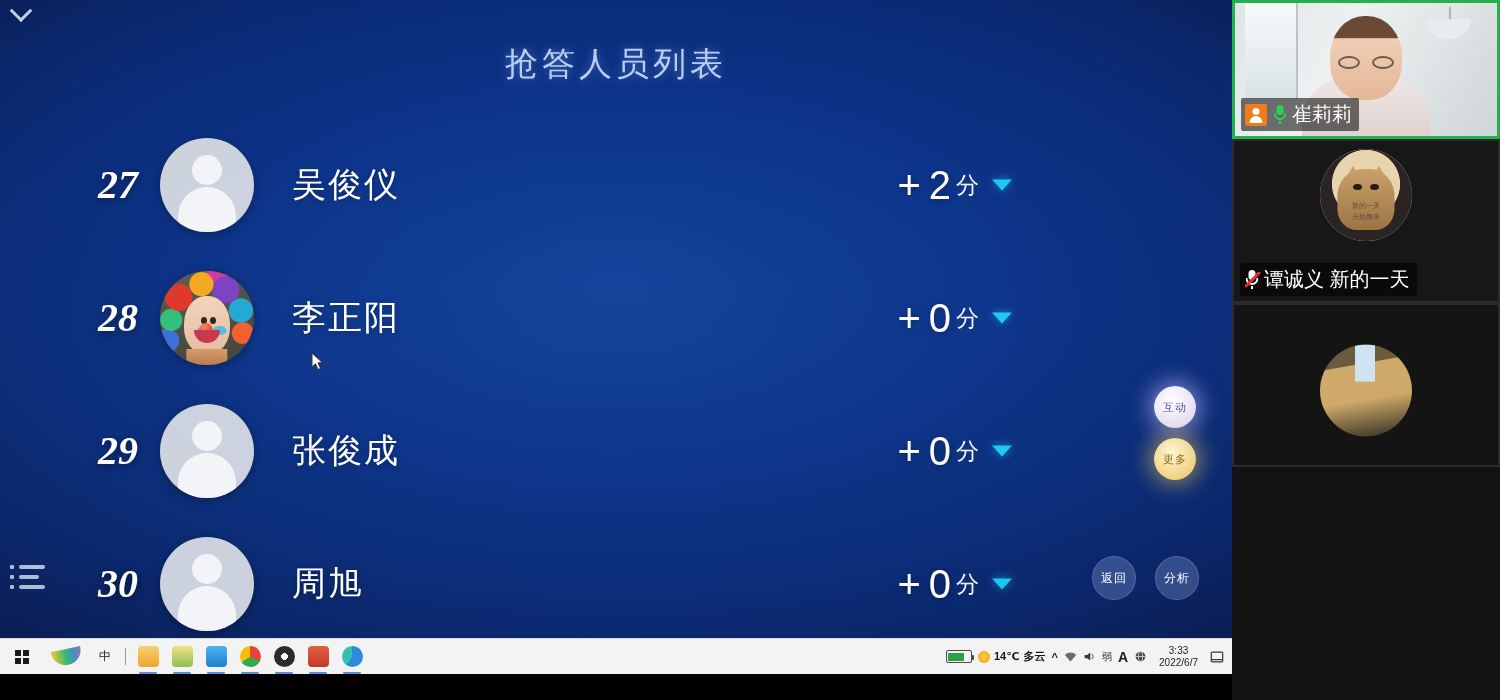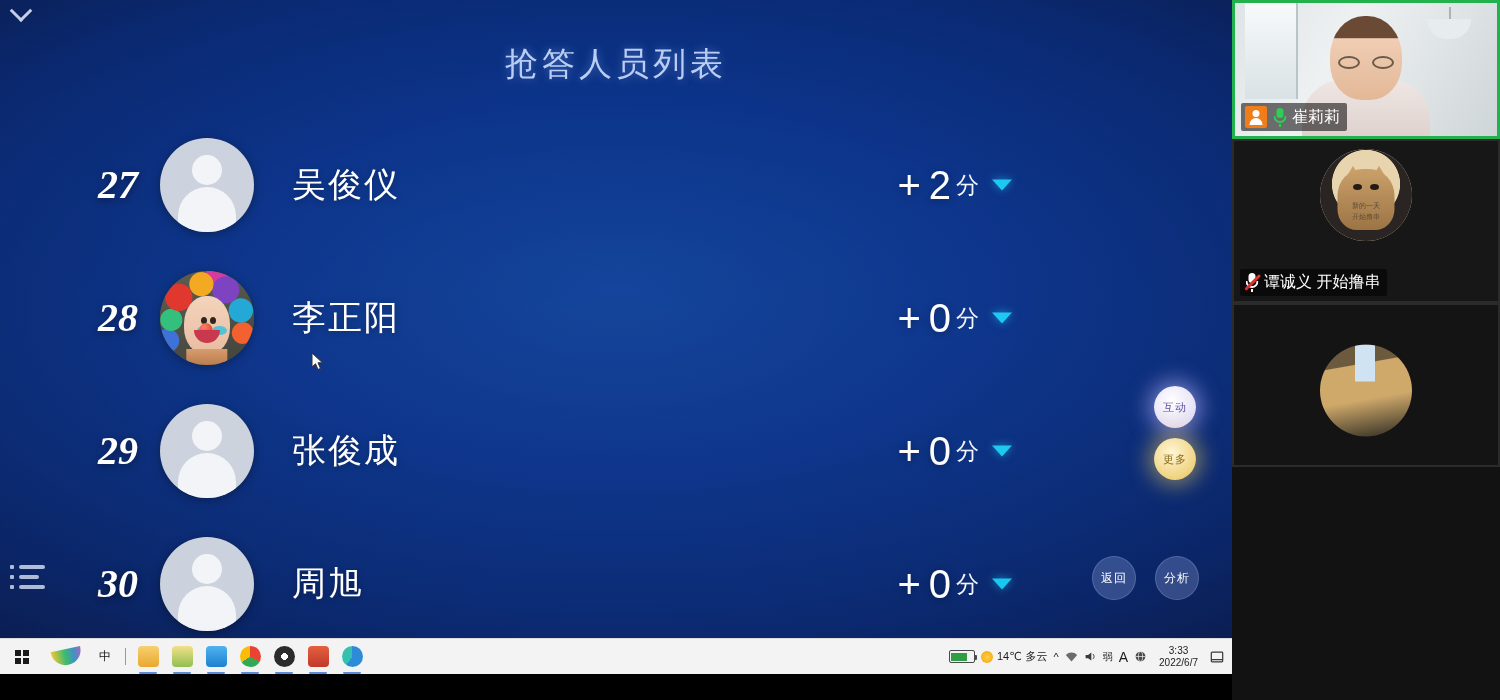--- a/index.html
+++ b/index.html
@@ -157,34 +157,34 @@
   .tb-icon{ width:34px; height:36px; display:flex; align-items:center; justify-content:center; position:relative; }
   .tb-icon .sq{ width:21px; height:21px; border-radius:4px; }
   .tb-icon.active::after{ content:""; position:absolute; bottom:1px; left:8px; width:18px; height:2px; background:#5a8bd6; border-radius:1px;}
 
   #tray{ margin-left:auto; display:flex; align-items:center; gap:6px; padding-right:8px; }
   #battery{ width:26px; height:13px; border:1.4px solid #4a4a4a; border-radius:2px; position:relative; padding:1.5px; }
   #battery::after{content:"";position:absolute;right:-3px;top:4px;width:2px;height:5px;background:#4a4a4a;border-radius:0 1px 1px 0;}
   #battery i{ display:block; height:100%; width:75%; background:#2f9e44; }
   #weather{ display:flex; align-items:center; gap:4px; font-size:11px; }
   #weather .sun{ width:12px;height:12px;border-radius:50%;background:radial-gradient(circle,#ffd24a,#f59f00); }
-  .tray-txt{ font-size:11px; color:#1b1b1b; }
+  .tray-txt{ font-size:11px; color:#1b1b1b;font-weight:bold; }
   .tray-mini{ font-size:10px; color:#1b1b1b; }
   #clock{ text-align:center; line-height:12px; font-size:10px; padding:0 6px; }
 
   
   #sidebar{ position:absolute; left:1232px; top:0; width:268px; height:700px; background:#121212;
             padding:0; overflow:hidden; }
   .tile{ position:relative; width:100%; height:164px; background:#1d1d1d; border:2px solid #2b2b2b;
          overflow:hidden; }
   .tile.active{ border:3px solid #23b14d; height:139px; }
   .tile-video{ position:absolute; inset:0; }
   .tile-label{ position:absolute; left:6px; bottom:5px; display:flex; align-items:center; gap:5px;
                background:rgba(0,0,0,.55); padding:3px 7px 3px 4px; border-radius:2px; }
-  .tile-label .name{ color:#fff; font-size:16px; white-space:nowrap; }
+  .tile-label .name{ color:#fff; font-size:20px; white-space:nowrap; }
   .host-badge{ width:22px; height:22px; background:#f07d1a; border-radius:2px; position:relative; }
   .host-badge::before{content:"";position:absolute;left:50%;top:4px;width:7px;height:7px;border-radius:50%;background:#fff;transform:translateX(-50%);}
   .host-badge::after{content:"";position:absolute;left:50%;top:12px;width:13px;height:7px;border-radius:7px 7px 0 0;background:#fff;transform:translateX(-50%);}
   .mic{ position:relative; width:15px; height:19px; flex:0 0 15px; }
   .mic .cap{ position:absolute; left:50%; top:0; width:7px; height:10px; border-radius:4px; transform:translateX(-50%); background:#fff; }
   .mic .arc{ position:absolute; left:50%; top:8px; width:13px; height:7px; border:2px solid #fff; border-top:none;
              border-radius:0 0 8px 8px; transform:translateX(-50%); }
   .mic .stem{ position:absolute; left:50%; bottom:0; width:2px; height:3px; background:#fff; transform:translateX(-50%); }
   .mic.green .cap, .mic.green .stem{ background:#2fcf55; }
   .mic.green .arc{ border-color:#2fcf55; }
@@ -440,21 +440,21 @@
           <span class="cat-text" style="top:68%">开始撸串</span>
         </div>
       </div>
       <div class="tile-label">
         <span class="mic muted">
             <span class="cap"></span>
             <span class="arc"></span>
             <span class="stem"></span>
             <span class="slash"></span>
           </span>
-        <span class="name">谭诚义 开始撸串</span>
+        <span class="name">谭诚义 新的一天</span>
       </div>
     </div>
 
     <div class="tile">
       <div class="tile-video scene-street">
         <span class="circle2">
             <span class="sky"></span>
           </span>
       </div>
     </div>

